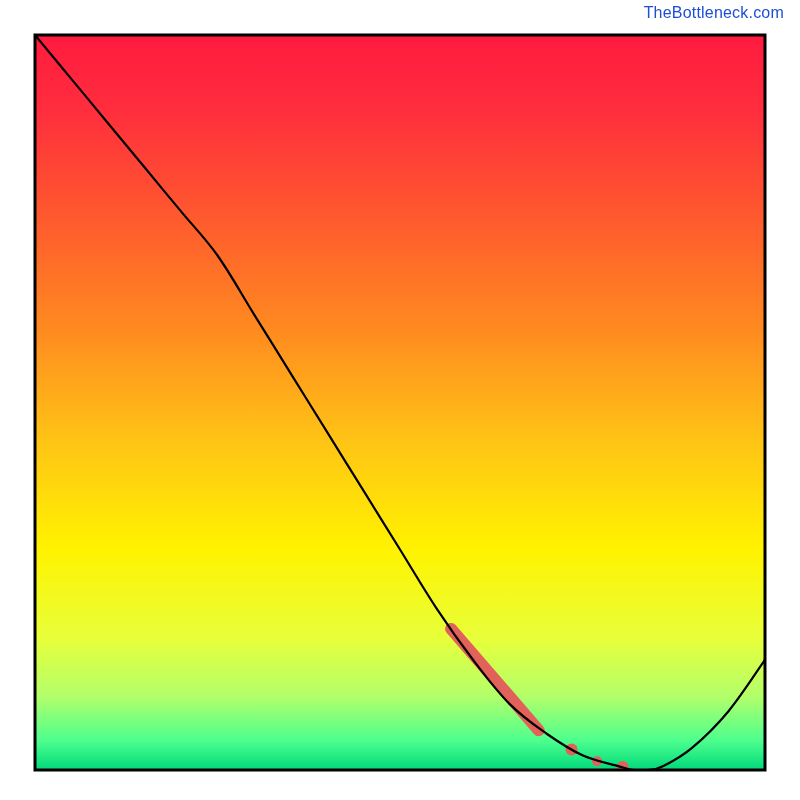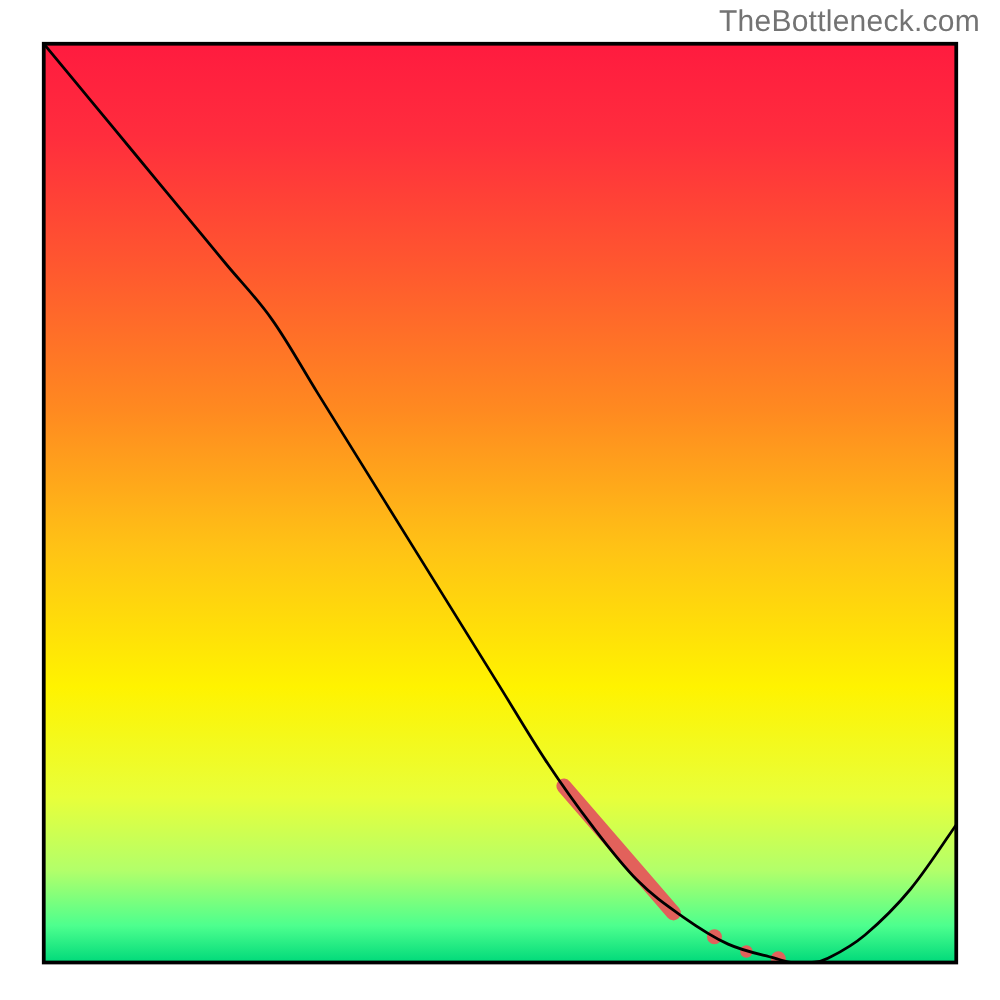--- a/index.html
+++ b/index.html
@@ -13,23 +13,23 @@
   }
   .chart-container {
     position: relative;
     width: 800px;
     height: 800px;
   }
   .watermark {
     position: absolute;
     top: 4px;
     right: 16px;
-    font-size: 24px;
+    font-size: 16px;
     font-weight: 400;
-    color: #737373;
+    color: #1d4ed8;
     letter-spacing: 0.2px;
     z-index: 10;
   }
   svg {
     position: absolute;
     top: 0;
     left: 0;
   }
 </style>
 </head>

